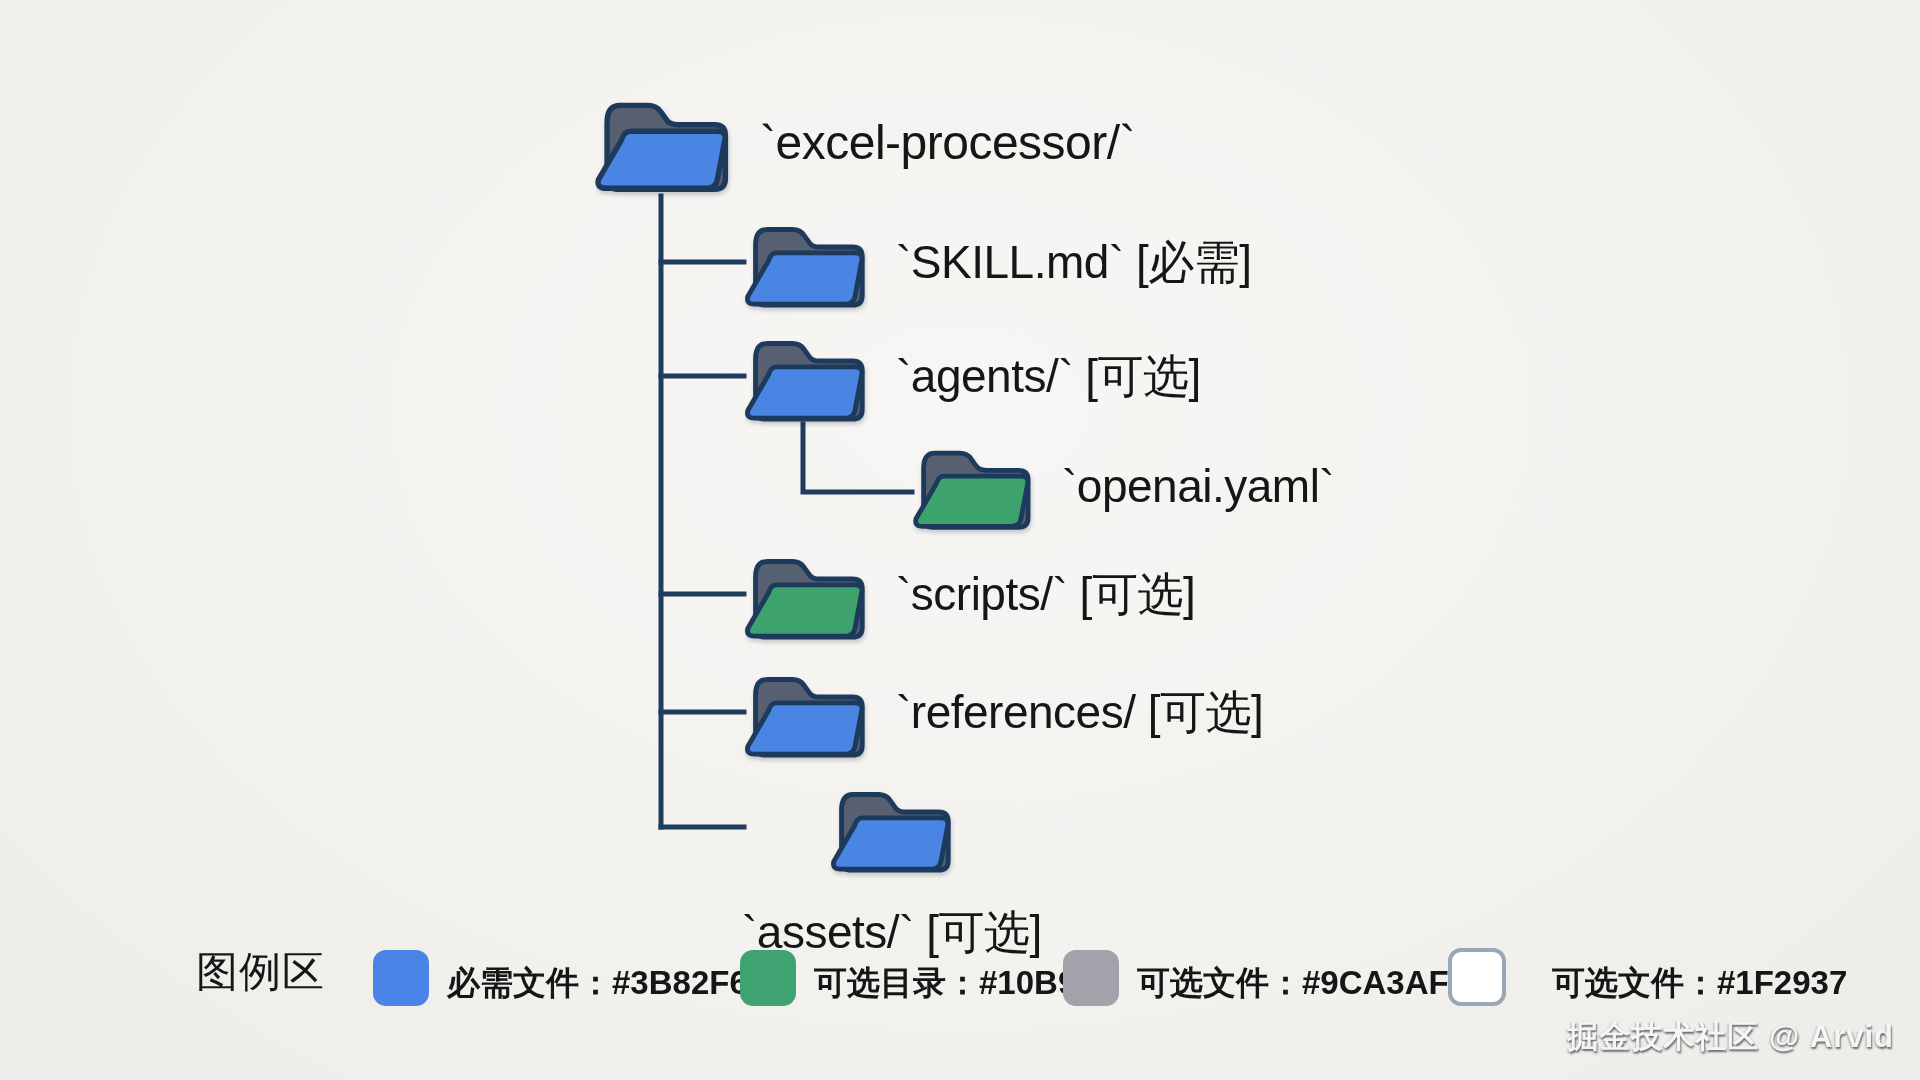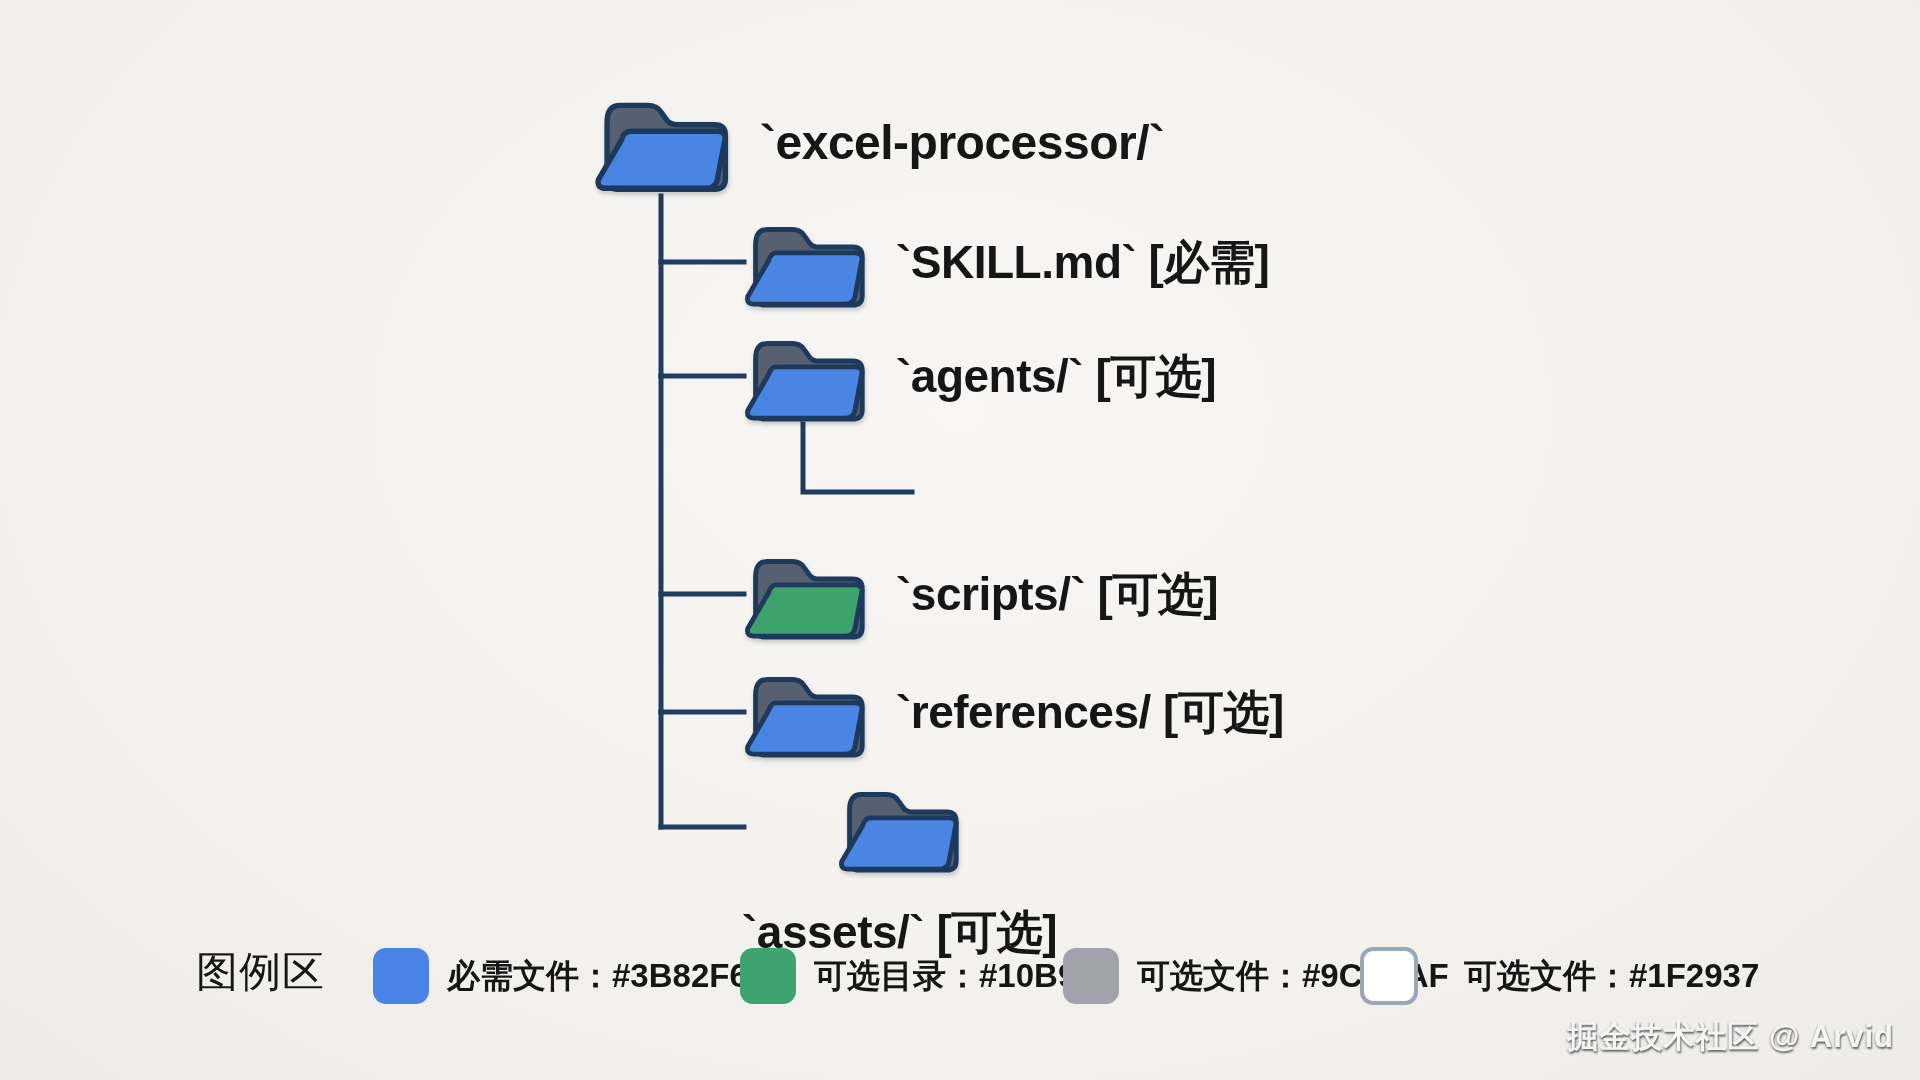--- a/index.html
+++ b/index.html
@@ -40,40 +40,40 @@
   }
   .folder .front{
     stroke:var(--c-folder-stroke,#1d3a5c);
     stroke-width:5;
     stroke-linejoin:round;
   }
   .folder .front.blue{fill:var(--c-blue,#4a85e4);}
   .folder .front.green{fill:var(--c-green,#3ea26c);}
   .label{
     color:var(--c-text,#161616);
-    font-weight:700;
+    font-weight:400;
     letter-spacing:-0.5px;
     white-space:nowrap;
   }
   .f48{font-size:48px;}
   .f46{font-size:46px;}
   .legend-heading{
     position:absolute;
     left:196px;top:944px;
     font-size:42px;
     font-weight:400;
     color:var(--c-text,#161616);
     letter-spacing:1px;
   }
   .legend-item{
     position:absolute;
     top:946px;
     height:60px;
     display:flex;
-    align-items:center;
+    align-items:flex-end;
     gap:18px;
   }
   .swatch{
     width:56px;height:56px;
     border-radius:13px;
     display:inline-block;
     flex:0 0 auto;
   }
   .swatch.outline{
     width:50px;height:50px;
@@ -129,20 +129,27 @@
   </div>
 
   <div class="node" style="left:742px;top:214px;">
     <svg class="folder" width="128" height="97" viewBox="0 0 132 100">
       <path class="back" d="M14,32 Q14,16 26,16 L52,16 Q60,16 64,22 L69,29 Q72,34 80,34 L114,34 Q124,34 124,44 L124,84 Q124,94 114,94 L24,94 Q14,94 14,84 Z"></path>
       <path class="front blue" d="M36,40 L116,40 Q125,40 123.5,48 L116.5,85 Q115,93 106,93 L13,93 Q4,93 6,85 L27.5,48 Q29.5,40 36,40 Z"></path>
     </svg>
     <div class="label f46">`SKILL.md` [必需]</div>
   </div>
 
+  <div class="node" style="left:910px;top:438px;">
+    <svg class="folder" width="126" height="95" viewBox="0 0 132 100">
+      <path class="back" d="M14,32 Q14,16 26,16 L52,16 Q60,16 64,22 L69,29 Q72,34 80,34 L114,34 Q124,34 124,44 L124,84 Q124,94 114,94 L24,94 Q14,94 14,84 Z"></path>
+      <path class="front green" d="M36,40 L116,40 Q125,40 123.5,48 L116.5,85 Q115,93 106,93 L13,93 Q4,93 6,85 L27.5,48 Q29.5,40 36,40 Z"></path>
+    </svg>
+    <div class="label f46">`openai.yaml`</div>
+  </div>
 
   <div class="node" style="left:742px;top:546px;">
     <svg class="folder" width="128" height="97" viewBox="0 0 132 100">
       <path class="back" d="M14,32 Q14,16 26,16 L52,16 Q60,16 64,22 L69,29 Q72,34 80,34 L114,34 Q124,34 124,44 L124,84 Q124,94 114,94 L24,94 Q14,94 14,84 Z"></path>
       <path class="front green" d="M36,40 L116,40 Q125,40 123.5,48 L116.5,85 Q115,93 106,93 L13,93 Q4,93 6,85 L27.5,48 Q29.5,40 36,40 Z"></path>
     </svg>
     <div class="label f46">`scripts/` [可选]</div>
   </div>
 
   <div class="node" style="left:742px;top:664px;">
@@ -171,20 +178,20 @@
   <div class="legend-item" style="left:740px;">
     <span class="swatch" style="background: rgb(63, 163, 113);"></span>
     <span class="legend-label">可选目录：#10B981</span>
   </div>
 
   <div class="legend-item" style="left:1063px;">
     <span class="swatch" style="background: rgb(162, 162, 170);"></span>
     <span class="legend-label">可选文件：#9CA3AF</span>
   </div>
 
-  <div class="legend-item" style="left:1360px;gap:46px;">
+  <div class="legend-item" style="left:1448px;gap:46px;">
     <span class="swatch outline" style="background: rgb(255, 255, 255);"></span>
     <span class="legend-label">可选文件：#1F2937</span>
   </div>
 
   <div class="watermark">掘金技术社区 @ Arvid</div>
 
 </div>
 
 </body></html>

